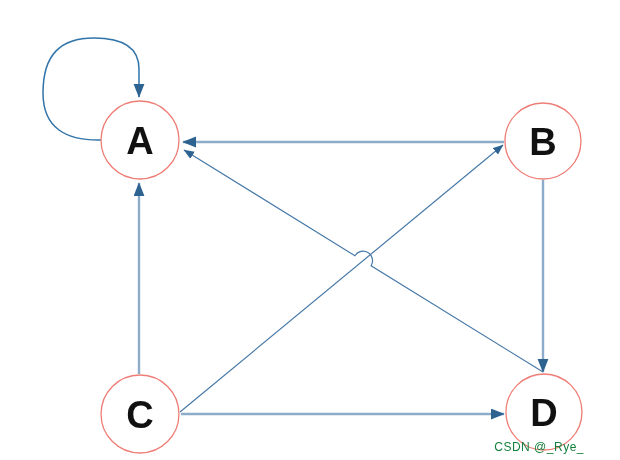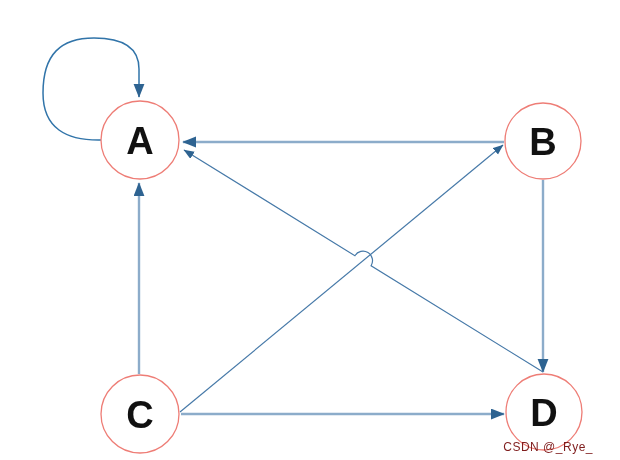--- a/index.html
+++ b/index.html
@@ -18,25 +18,25 @@
   svg.graph {
     position: absolute;
     left: 0;
     top: 0;
     width: 620px;
     height: 460px;
     display: block;
   }
   .watermark {
     position: absolute;
-    right: 27px;
+    right: 36px;
     bottom: 6px;
     font-size: 12px;
     letter-spacing: 0.5px;
-    color: #7f1d1d;
+    color: #15803d;
     user-select: none;
   }
 </style>
 </head>
 <body>
 
 <div class="canvas">
   <svg class="graph" viewBox="0 0 620 460" xmlns="http://www.w3.org/2000/svg">
       <defs>
         <marker id="arrow-big" markerWidth="15" markerHeight="12" refX="13.2" refY="5.5" orient="auto" markerUnits="userSpaceOnUse">

